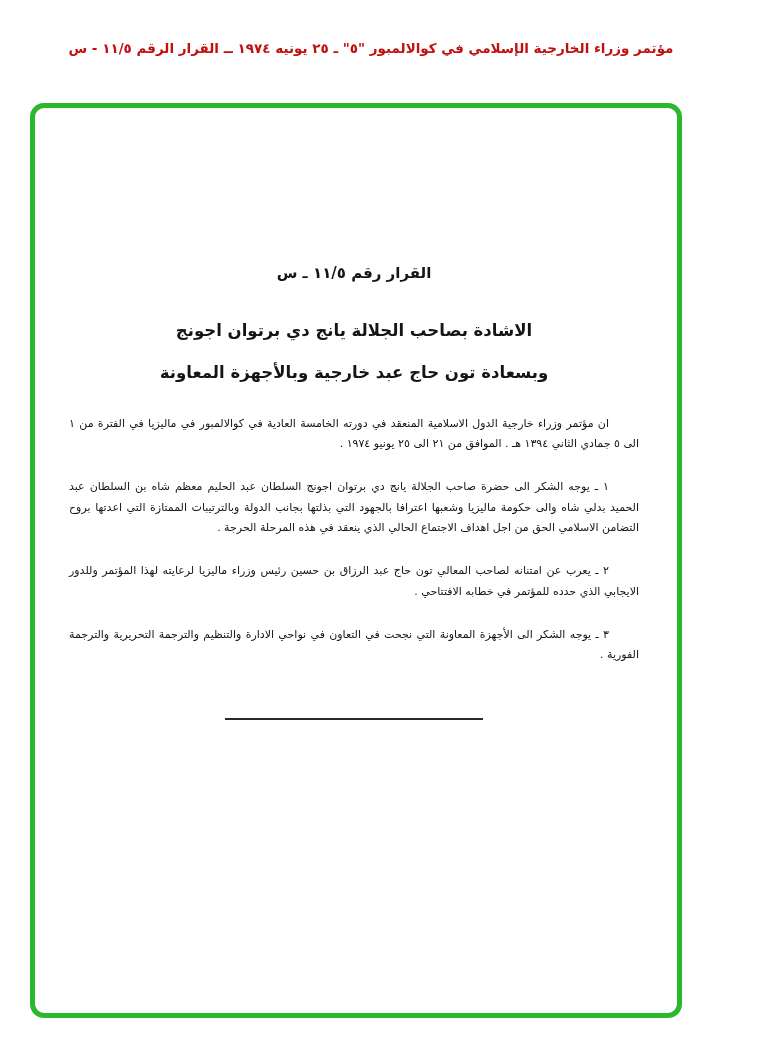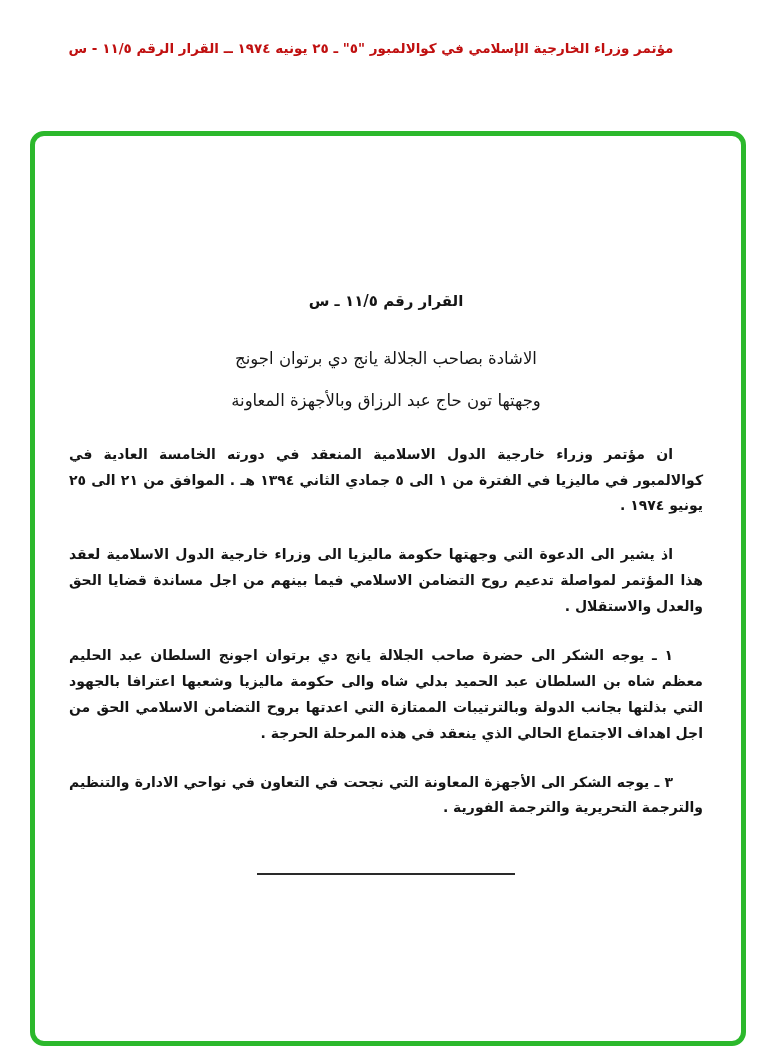--- a/index.html
+++ b/index.html
@@ -34,55 +34,53 @@
   }
   .header-line2 {
     margin-top: 12px;
     font-size: 9.5px;
     font-weight: bold;
   }
   .green-frame {
     position: absolute;
     left: 38px;
     top: 95px;
-    width: 716px;
+    width: 652px;
     height: 915px;
     border: 5px solid var(--frame-green);
     border-radius: 14px;
     background: #ffffff;
-    margin-top: 28px;
   }
   .doc-body {
     position: absolute;
     top: 148px;
     left: 26px;
     right: 30px;
     direction: rtl;
     color: var(--ink);
   }
   .resolution-number {
     text-align: center;
     font-size: 15px;
     font-weight: bold;
     margin-bottom: 20px;
   }
   .doc-title {
     text-align: center;
-    font-weight: normal;
+    font-weight: bold;
     font-size: 16.5px;
     line-height: 2.05;
     margin-bottom: 12px;
   }
   .para {
-    font-size: 14px;
+    font-size: 11px;
     line-height: 1.85;
     text-align: justify;
     text-indent: 30px;
     margin: 0 0 15px 0;
-    font-weight: bold;
   }
   .end-rule {
     width: 258px;
     border-top: 2px solid #2a2a2a;
     margin: 48px auto 0 auto;
   }
 </style>
 </head>
 <body>
 
@@ -92,30 +90,30 @@
     <div class="header-line1">مؤتمر  وزراء الخارجية الإسلامي في كوالالمبور "٥" ـ  ٢٥ يونيه ١٩٧٤ ــ القرار الرقم ١١/٥ - س</div>
   </header>
 
   <div class="green-frame">
     <div class="doc-body">
 
       <div class="resolution-number">القرار رقم ١١/٥ ـ س</div>
 
       <div class="doc-title">
         <div>الاشادة بصاحب الجلالة يانج دي برتوان اجونج</div>
-        <div>وجهتها تون حاج عبد الرزاق وبالأجهزة المعاونة</div>
+        <div>وبسعادة تون حاج عبد خارجية وبالأجهزة المعاونة</div>
       </div>
 
       <p class="para">ان مؤتمر وزراء خارجية الدول الاسلامية المنعقد في دورته الخامسة العادية في كوالالمبور في ماليزيا في الفترة من ١ الى ٥ جمادي الثاني ١٣٩٤ هـ .  الموافق من ٢١ الى ٢٥ يونيو ١٩٧٤ .</p>
 
-      <p class="para">اذ يشير الى الدعوة التي وجهتها حكومة ماليزيا الى وزراء خارجية الدول الاسلامية لعقد هذا المؤتمر لمواصلة تدعيم روح التضامن الاسلامي فيما بينهم من اجل مساندة قضايا الحق والعدل والاستقلال .</p>
 
 
       <p class="para">١ ـ يوجه الشكر الى حضرة صاحب الجلالة يانج دي برتوان اجونج السلطان عبد الحليم معظم شاه  بن السلطان عبد الحميد بدلي شاه والى حكومة ماليزيا وشعبها اعترافا بالجهود التي بذلتها بجانب الدولة وبالترتيبات الممتازة التي اعدتها بروح التضامن الاسلامي الحق من اجل اهداف الاجتماع الحالي الذي ينعقد في هذه المرحلة الحرجة .</p>
 
+      <p class="para">٢ ـ يعرب عن امتنانه لصاحب المعالي تون حاج عبد الرزاق بن حسين رئيس وزراء ماليزيا لرعايته لهذا المؤتمر وللدور الايجابي الذي حدده للمؤتمر في خطابه الافتتاحي .</p>
 
       <p class="para">٣ ـ يوجه الشكر الى الأجهزة المعاونة التي نجحت في التعاون في نواحي الادارة والتنظيم والترجمة التحريرية والترجمة الفورية .</p>
 
       <div class="end-rule"></div>
 
     </div>
   </div>
 
 </div>
 

